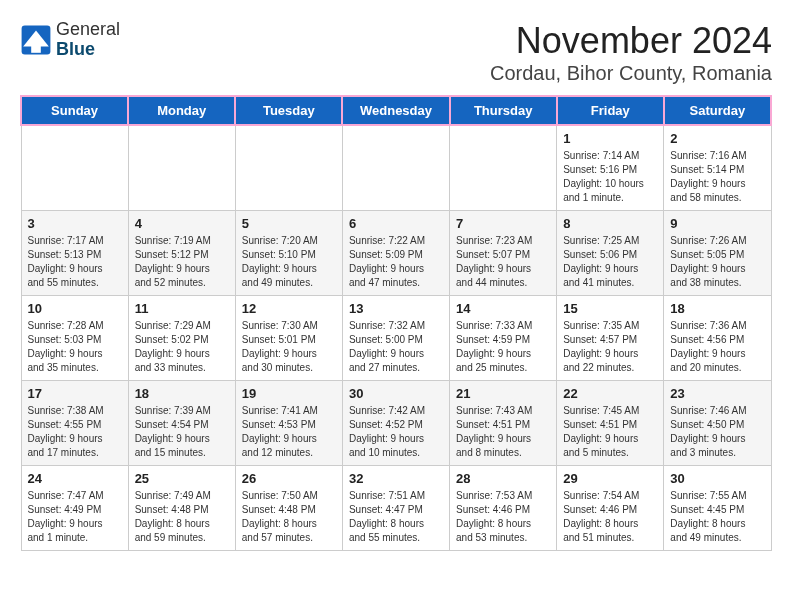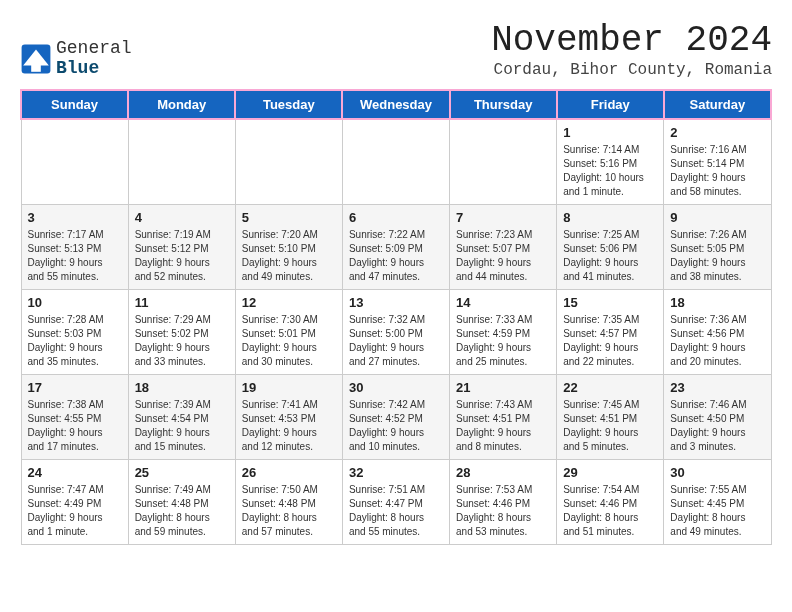--- a/index.html
+++ b/index.html
@@ -8,24 +8,23 @@
       background: #fff;
       width: 792px;
       min-height: 612px;
     }
     .page {
       width: 792px;
       padding: 20px 20px 10px 20px;
     }
     .header-row {
       display: flex;
-      align-items: flex-end;
+      align-items: flex-start;
       justify-content: space-between;
       margin-bottom: 10px;
-      font-family: Liberation Mono, monospace;
     }
     .logo {
       display: flex;
       align-items: center;
     }
     .logo-text {
       font-size: 18px;
       line-height: 1.1;
     }
     .logo-general {
@@ -43,21 +42,21 @@
     }
     .title-block {
       text-align: right;
     }
     .month-title {
       font-size: 36px;
       font-weight: normal;
       color: #222;
     }
     .location-title {
-      font-size: 16px;
+      font-size: 20px;
       color: #444;
     }
     .calendar {
       width: 100%;
       border-collapse: collapse;
       font-size: 11px;
     }
     .calendar thead tr th {
       background: #1565c0;
       color: #fff;

